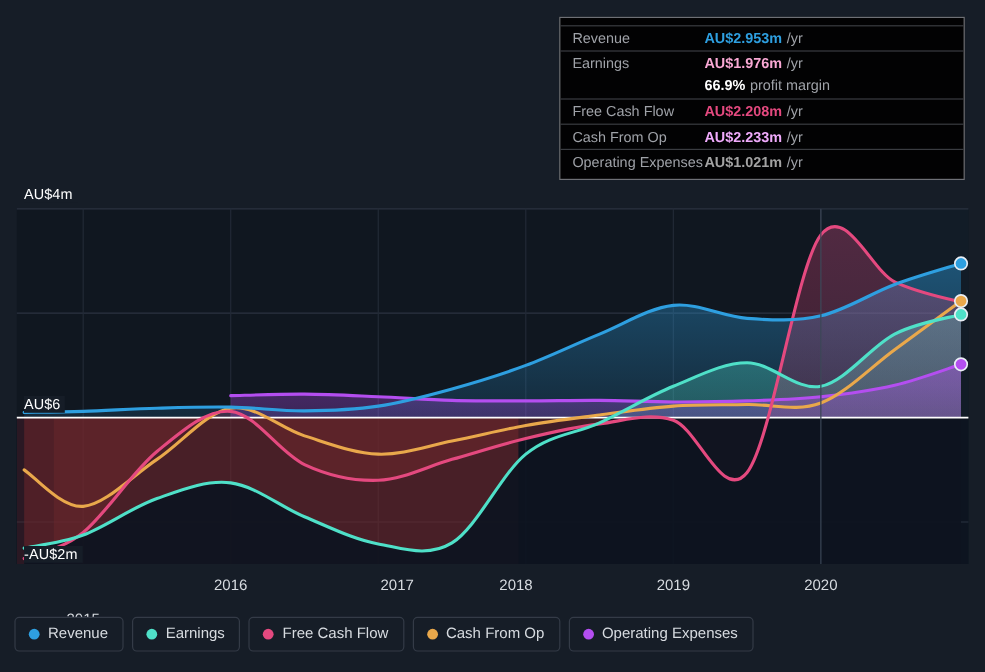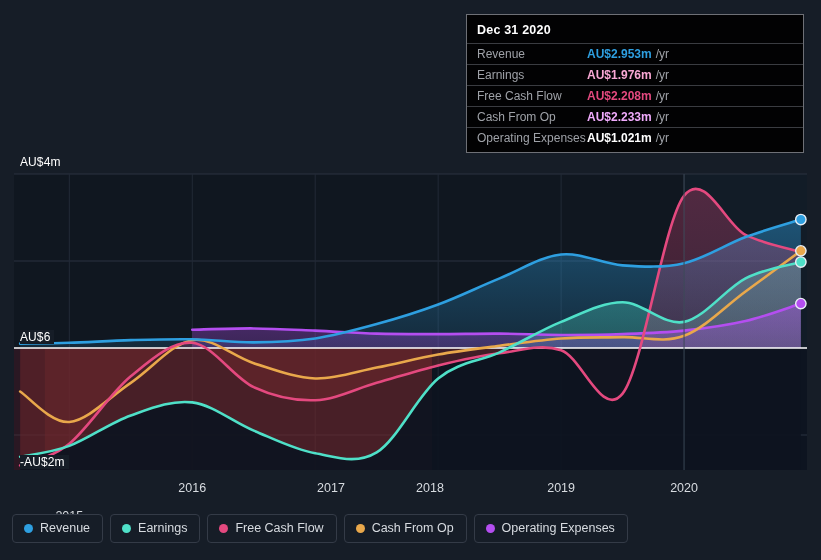--- a/index.html
+++ b/index.html
@@ -215,50 +215,54 @@
   <div id="xlabels">
       <div class="xlabel" style="left: 69.3256px; margin-top: 28px;">2015</div>
       <div class="xlabel" style="left: 192.271px;">2016</div>
       <div class="xlabel" style="left: 331px;">2017</div>
       <div class="xlabel" style="left: 430px;">2018</div>
       <div class="xlabel" style="left: 561.109px;">2019</div>
       <div class="xlabel" style="left: 684.054px;">2020</div>
     </div>
 
   <div class="tooltip">
-    <div class="tt-title">Dec 31 2020</div>
 
     <div class="tt-row">
       <span class="tt-label">Revenue</span>
       <span class="tt-value" id="v0" style="color: rgb(46, 159, 224);">AU$2.953m</span>
       <span class="tt-unit">/yr</span>
     </div>
 
     <div class="tt-row">
       <span class="tt-label">Earnings</span>
       <span class="tt-value" id="v1" style="color: #f9a8d4;">AU$1.976m</span>
       <span class="tt-unit">/yr</span>
     </div>
 
+    <div class="tt-row sub">
+      <span class="tt-label"></span>
+      <span class="tt-sub-strong">66.9%</span>
+      <span class="tt-unit">profit margin</span>
+    </div>
 
     <div class="tt-row">
       <span class="tt-label">Free Cash Flow</span>
       <span class="tt-value" id="v2" style="color: rgb(228, 73, 127);">AU$2.208m</span>
       <span class="tt-unit">/yr</span>
     </div>
 
     <div class="tt-row">
       <span class="tt-label">Cash From Op</span>
       <span class="tt-value" id="v3" style="color: #f0abfc;">AU$2.233m</span>
       <span class="tt-unit">/yr</span>
     </div>
 
     <div class="tt-row">
       <span class="tt-label">Operating Expenses</span>
-      <span class="tt-value" id="v4" style="color: #ffffff;">AU$1.021m</span>
+      <span class="tt-value" id="v4" style="color: #a3a3a3;">AU$1.021m</span>
       <span class="tt-unit">/yr</span>
     </div>
   </div>
 
   <div class="legend" id="legend">
       <div class="legend-item">
         <span class="legend-dot" style="background: rgb(46, 159, 224);"></span>
         <span class="legend-text">Revenue</span>
       </div>
       <div class="legend-item">

